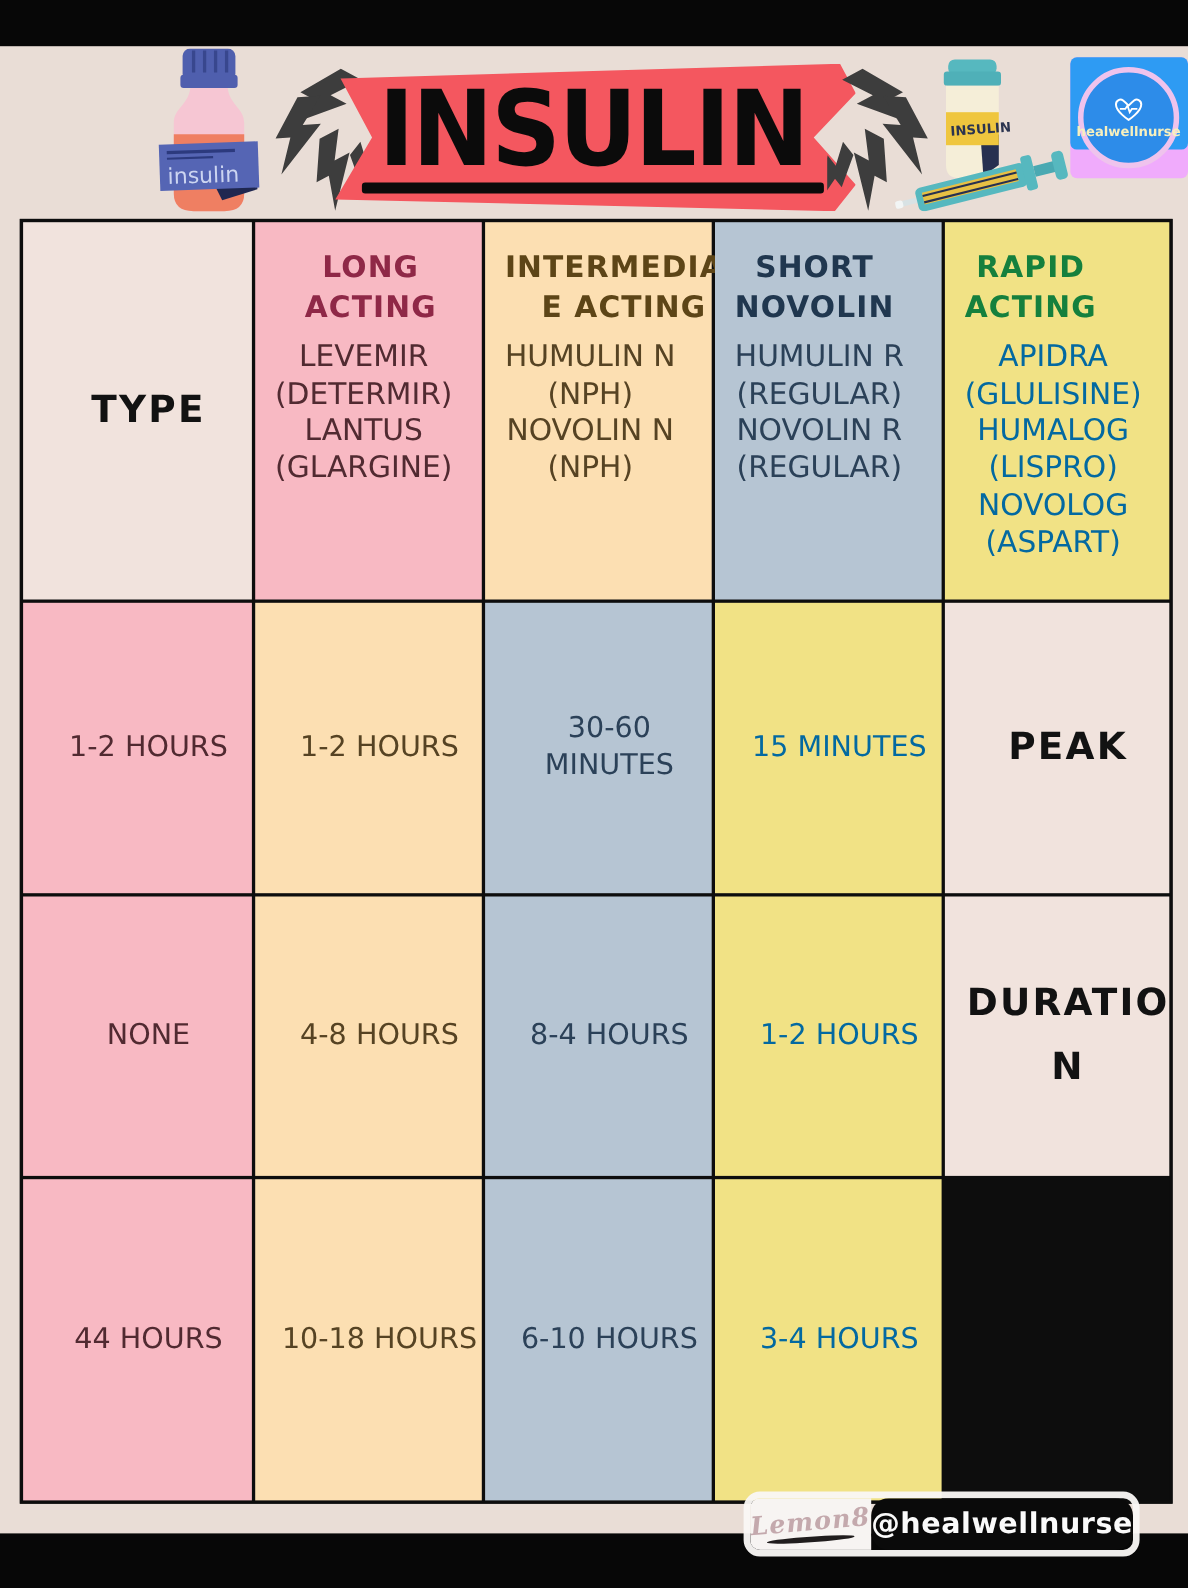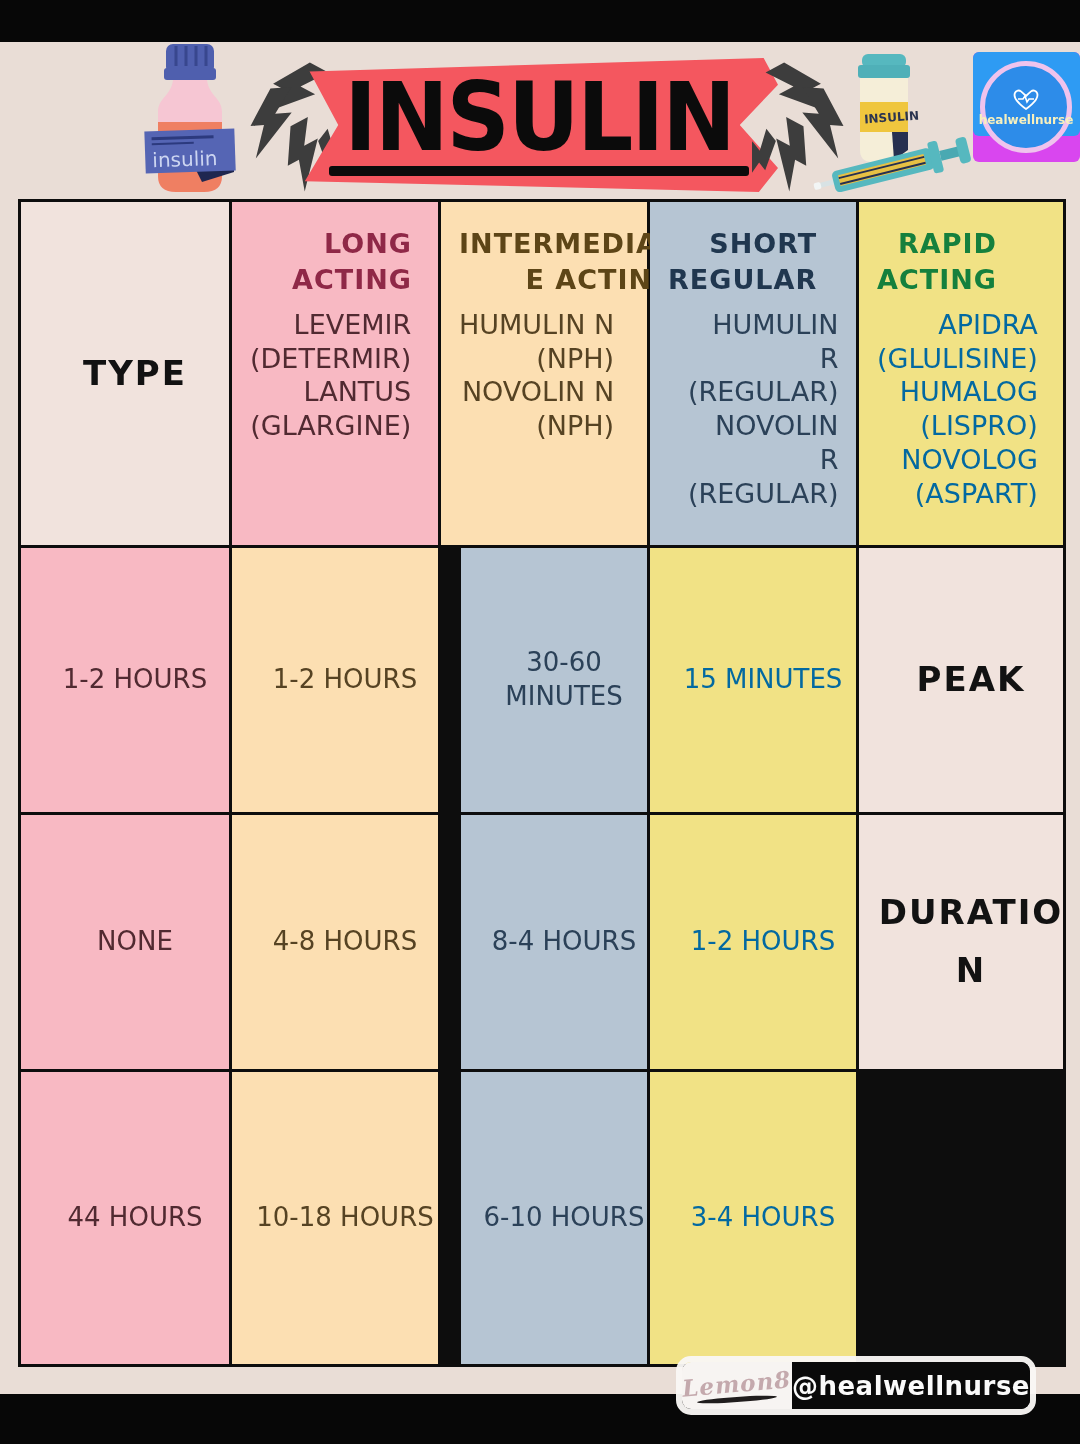--- a/index.html
+++ b/index.html
@@ -18,64 +18,64 @@
   .bolts-right { left: 752px; transform: scaleX(-1); }
 
   .banner { position: absolute; left: 300px; top: 58px; width: 478px; height: 134px;
             background: #f4575f; display: flex; flex-direction: column; align-items: center; justify-content: center;
             clip-path: polygon(2% 10%, 97% 0%, 100% 20%, 92% 50%, 100% 82%, 96% 100%, 1% 92%, 8% 50%); }
   .banner-title { font-size: 88px; font-weight: 900; color: #0b0b0b; letter-spacing: -2px;
                   line-height: 1; transform: scaleY(1.08); }
   .banner-underline { width: 420px; height: 10px; background: #0b0b0b; margin-top: 4px; border-radius: 3px; }
 
   .logo-card { position: absolute; left: 973px; top: 52px; width: 107px; height: 110px;
-               background: #d946ef; border-radius: 6px; }
+               background: #f0abfc; border-radius: 6px; }
   .logo-blue { position: absolute; left: 0; top: 0; width: 107px; height: 84px; background: #2e9bf3; border-radius: 6px; }
   .logo-circle { position: absolute; left: 53px; top: 55px; transform: translate(-50%,-50%);
                  width: 92px; height: 92px; border-radius: 50%; background: #2d8ce9; border: 5px solid #efc3ed;
                  display: flex; flex-direction: column; align-items: center; justify-content: center; gap: 1px; }
   .logo-text { font-size: 12px; font-weight: bold; color: #f7f0be; }
 
   
   .insulin-table { position: absolute; left: 18px; top: 199px; width: 1048px; height: 1168px;
                    display: grid; grid-template-columns: 208px 206px 206px 206px 204px;
                    grid-template-rows: 343px 264px 254px 292px; gap: 3px;
                    background: #0d0d0d; border: 3px solid #0d0d0d; }
   .cell { display: flex; align-items: center; justify-content: center; text-align: center; padding-left: 20px; }
   .bg-label { background: #f1e3dd; }
   .bg-pink { background: #f8b9c3; }
   .bg-peach { background: #fcdfb2; }
   .bg-blue { background: #b6c5d3; }
   .bg-yellow { background: #f1e285; text-align: center; }
 
   .label-cell { font-size: 34px; font-weight: 900; color: #121212; letter-spacing: 2px; line-height: 1.7; }
   .head-cell { flex-direction: column; align-items: flex-start; justify-content: flex-start;
-               padding: 24px 26px 0 18px; text-align: right; }
+               padding: 24px 14px 0 18px; text-align: center; }
   .col-head { font-size: 27px; font-weight: bold; letter-spacing: 1px; line-height: 1.35; }
   .type-list { font-size: 27px; line-height: 1.25; margin-top: 9px; }
   .value { font-size: 26px; line-height: 1.3; }
   .ml { white-space: pre-line; }
 
   .t1h { color: #8f2847; } .t1 { color: #512a31; }
   .t2h { color: #5d4517; } .t2 { color: #564323; }
-  .t3h { color: #20374f; } .t3 { color: #2b4158; margin-left: 20px; }
+  .t3h { color: #20374f; } .t3 { color: #2b4158; }
   .t4h { color: #15803d; } .t4 { color: #0369a1; }
 
   
   .watermark-badge { position: absolute; left: 676px; top: 1356px; width: 360px; height: 59px;
                      border: 6px solid rgba(249,247,245,0.96); border-radius: 15px;
                      display: flex; overflow: hidden; z-index: 5; }
   .wm-left { width: 146px; background: #f7f4f2; display: flex; flex-direction: column;
              align-items: center; justify-content: center; }
   .lemon8 { font-family: "DejaVu Serif", serif; font-style: italic; font-weight: bold;
             font-size: 23px; color: #c4a9ad; transform: rotate(-5deg); letter-spacing: 1px; }
   .lemon8-swoosh { width: 80px; height: 5px; background: #201d1d; border-radius: 50% / 60%;
                    transform: rotate(-4deg); }
   .wm-right { flex: 1; background: #0a0a0a; color: #fafafa; display: flex; align-items: center;
-              justify-content: center; font-size: 26px; font-weight: bold; letter-spacing: 0.5px; }
+              justify-content: center; font-size: 26px; font-weight: bold; letter-spacing: 0.5px; border-radius: 16px; }
 </style>
 </head>
 <body>
 
 <div class="page">
 
   <div class="bar bar-top"></div>
 
   <svg class="vial-left" viewBox="0 0 100 150">
     <rect x="26" y="0" width="48" height="30" rx="7" fill="#4f5fae"></rect>
@@ -182,21 +182,21 @@
     <div class="cell bg-peach head-cell">
       <div class="col-head t2h ml">INTERMEDIAT
 E ACTING</div>
       <div class="type-list t2 ml">HUMULIN N
 (NPH)
 NOVOLIN N
 (NPH)</div>
     </div>
     <div class="cell bg-blue head-cell">
       <div class="col-head t3h ml">SHORT
-REGULAR</div>
+NOVOLIN</div>
       <div class="type-list t3 ml">HUMULIN R
 (REGULAR)
 NOVOLIN R
 (REGULAR)</div>
     </div>
     <div class="cell bg-yellow head-cell">
       <div class="col-head t4h ml">RAPID
 ACTING</div>
       <div class="type-list t4 ml">APIDRA
 (GLULISINE)

